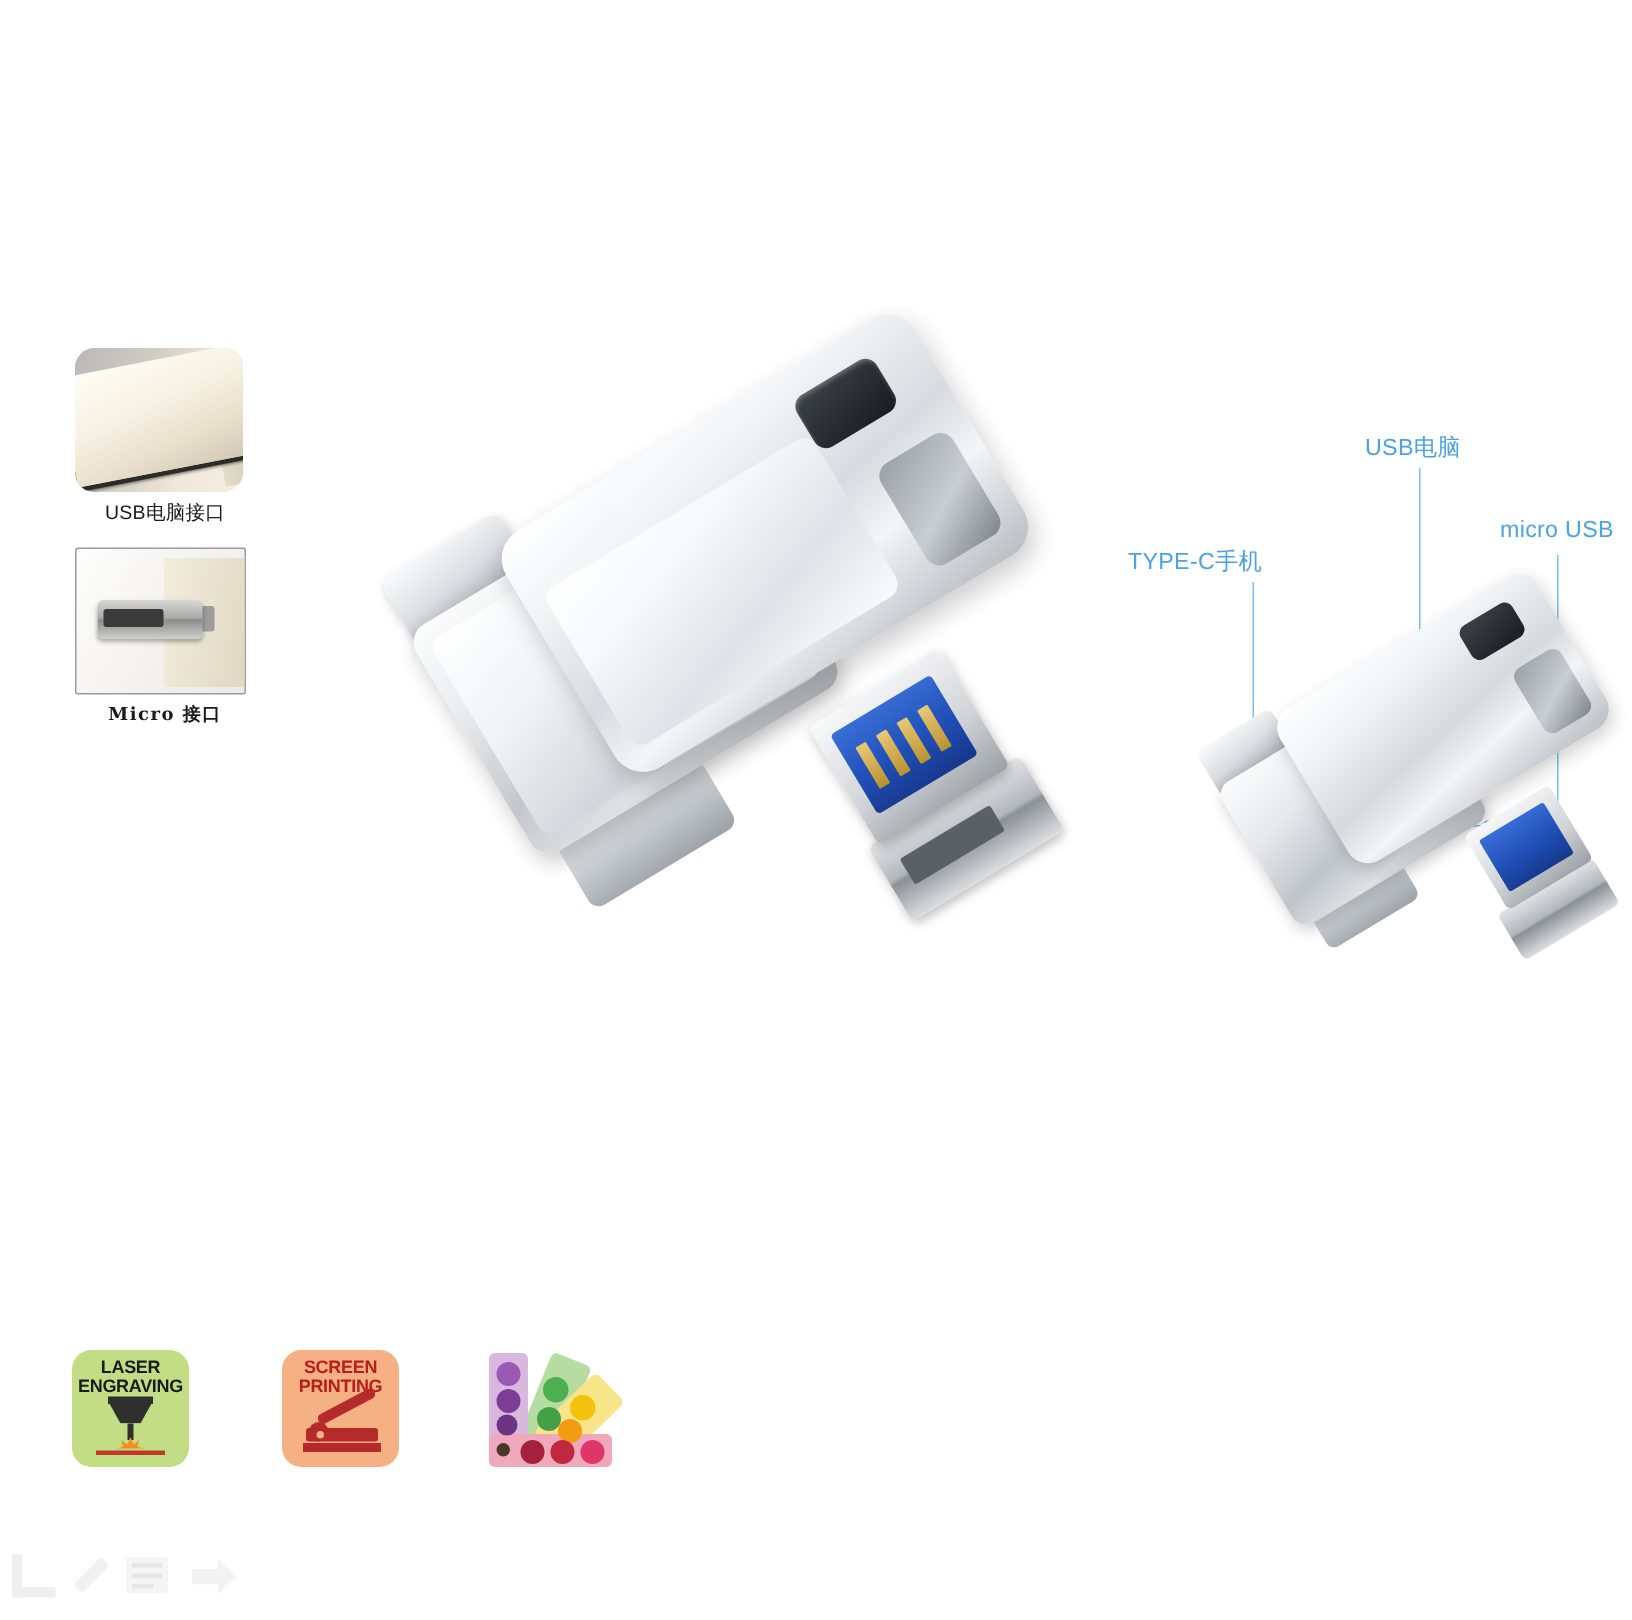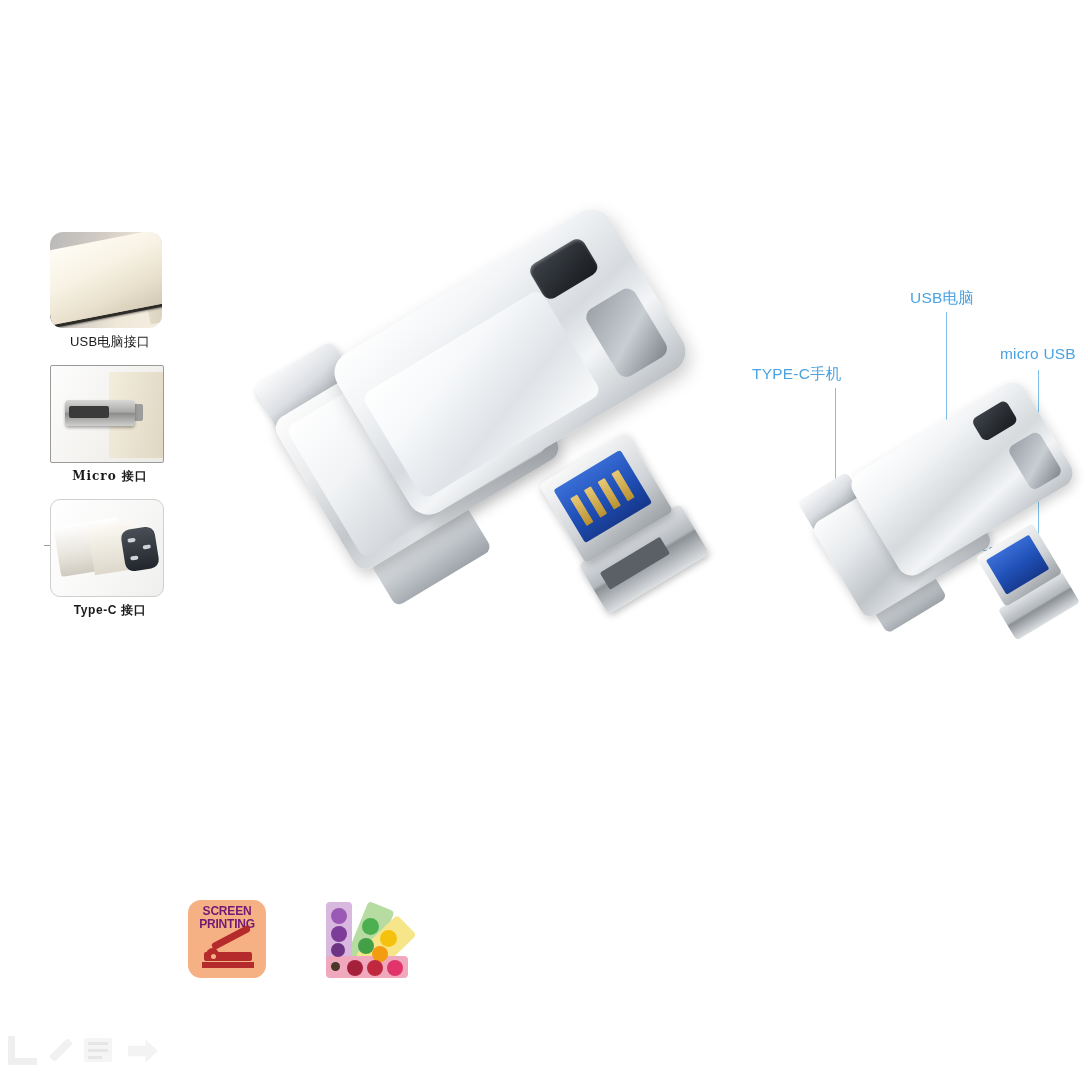--- a/index.html
+++ b/index.html
@@ -193,21 +193,21 @@
 
   
   .print-row{position:absolute;left:0;top:892px;width:1088px;height:100px;}
   .badge{position:absolute;width:78px;height:78px;border-radius:13px;overflow:hidden;}
   .badge-laser{left:48px;top:8px;background:#c3dd84;}
   .badge-screen{left:188px;top:8px;background:#f5b183;}
   .badge-txt{
     position:absolute;left:0;right:0;top:5px;text-align:center;
     font-size:12px;font-weight:700;line-height:13px;color:#1b1b1b;letter-spacing:-.2px;
   }
-  .badge-txt.red{color:#701a75;}
+  .badge-txt.red{color:#b91c1c;}
   .laser-head{position:absolute;left:24px;top:34px;width:30px;height:15px;background:#2f2f2f;
     clip-path:polygon(0 0,100% 0,72% 100%,28% 100%);}
   .laser-teeth{position:absolute;left:24px;top:31px;width:30px;height:5px;background:#2f2f2f;}
   .laser-stem{position:absolute;left:37px;top:49px;width:4px;height:11px;background:#2f2f2f;}
   .laser-spark{position:absolute;left:30px;top:58px;width:18px;height:11px;background:#f2901f;
     clip-path:polygon(50% 0,62% 45%,82% 18%,76% 58%,100% 70%,0 70%,22% 58%,16% 18%,38% 45%);}
   .laser-base{position:absolute;left:16px;top:67px;width:46px;height:3px;background:#c0392b;}
   .press-arm{position:absolute;left:22px;top:34px;width:42px;height:7px;background:#b52b2b;
     transform:rotate(-28deg);border-radius:3px;}
   .press-pivot{position:absolute;left:18px;top:48px;width:13px;height:13px;border-radius:50%;
@@ -252,33 +252,20 @@
     <div class="thumb-block">
       <div class="thumb-frame bordered">
         <div class="slab t2-body"></div>
         <div class="slab t2-tip"></div>
         <div class="slab t2-plug"></div>
         <div class="slab t2-teeth"></div>
       </div>
       <div class="thumb-cap cap-mono">Micro 接口</div>
     </div>
 
-    <div class="thumb-block">
-      <div class="tc-lead"></div>
-      <div class="thumb-frame soft">
-        <div class="slab t3-body"></div>
-        <div class="slab t3-mid"></div>
-        <div class="slab t3-tip">
-          <span class="t3-pin" style="left:6px;top:9px;"></span>
-          <span class="t3-pin" style="left:6px;top:27px;"></span>
-          <span class="t3-pin" style="left:20px;top:18px;"></span>
-        </div>
-      </div>
-      <div class="thumb-cap cap-bold">Type-C 接口</div>
-    </div>
   </div>
 
   <div class="hero">
     <div class="hero-typec"></div>
     <div class="hero-clip"></div>
     <div class="hero-swivel">
       <div class="hero-swivel-face"></div>
     </div>
     <div class="hero-micro">
       <div class="micro-slot"></div>
@@ -321,20 +308,33 @@
       <div class="mini-usb-blue"></div>
     </div>
     <div class="mini-main">
       <div class="mini-slot"></div>
       <div class="mini-window"></div>
     </div>
   </div>
 
   <div class="print-row">
 
+    <div class="badge badge-laser">
+      <div class="badge-txt">
+        <span>LASER</span><br>
+        <span>ENGRAVING</span>
+      </div>
+      <div>
+        <span class="laser-teeth"></span>
+        <span class="laser-head"></span>
+        <span class="laser-stem"></span>
+        <span class="laser-spark"></span>
+        <span class="laser-base"></span>
+      </div>
+    </div>
 
     <div class="badge badge-screen">
       <div class="badge-txt red">
         <span>SCREEN</span><br>
         <span>PRINTING</span>
       </div>
       <div>
         <span class="press-arm"></span>
         <span class="press-pivot"></span>
         <span class="press-body"></span>

